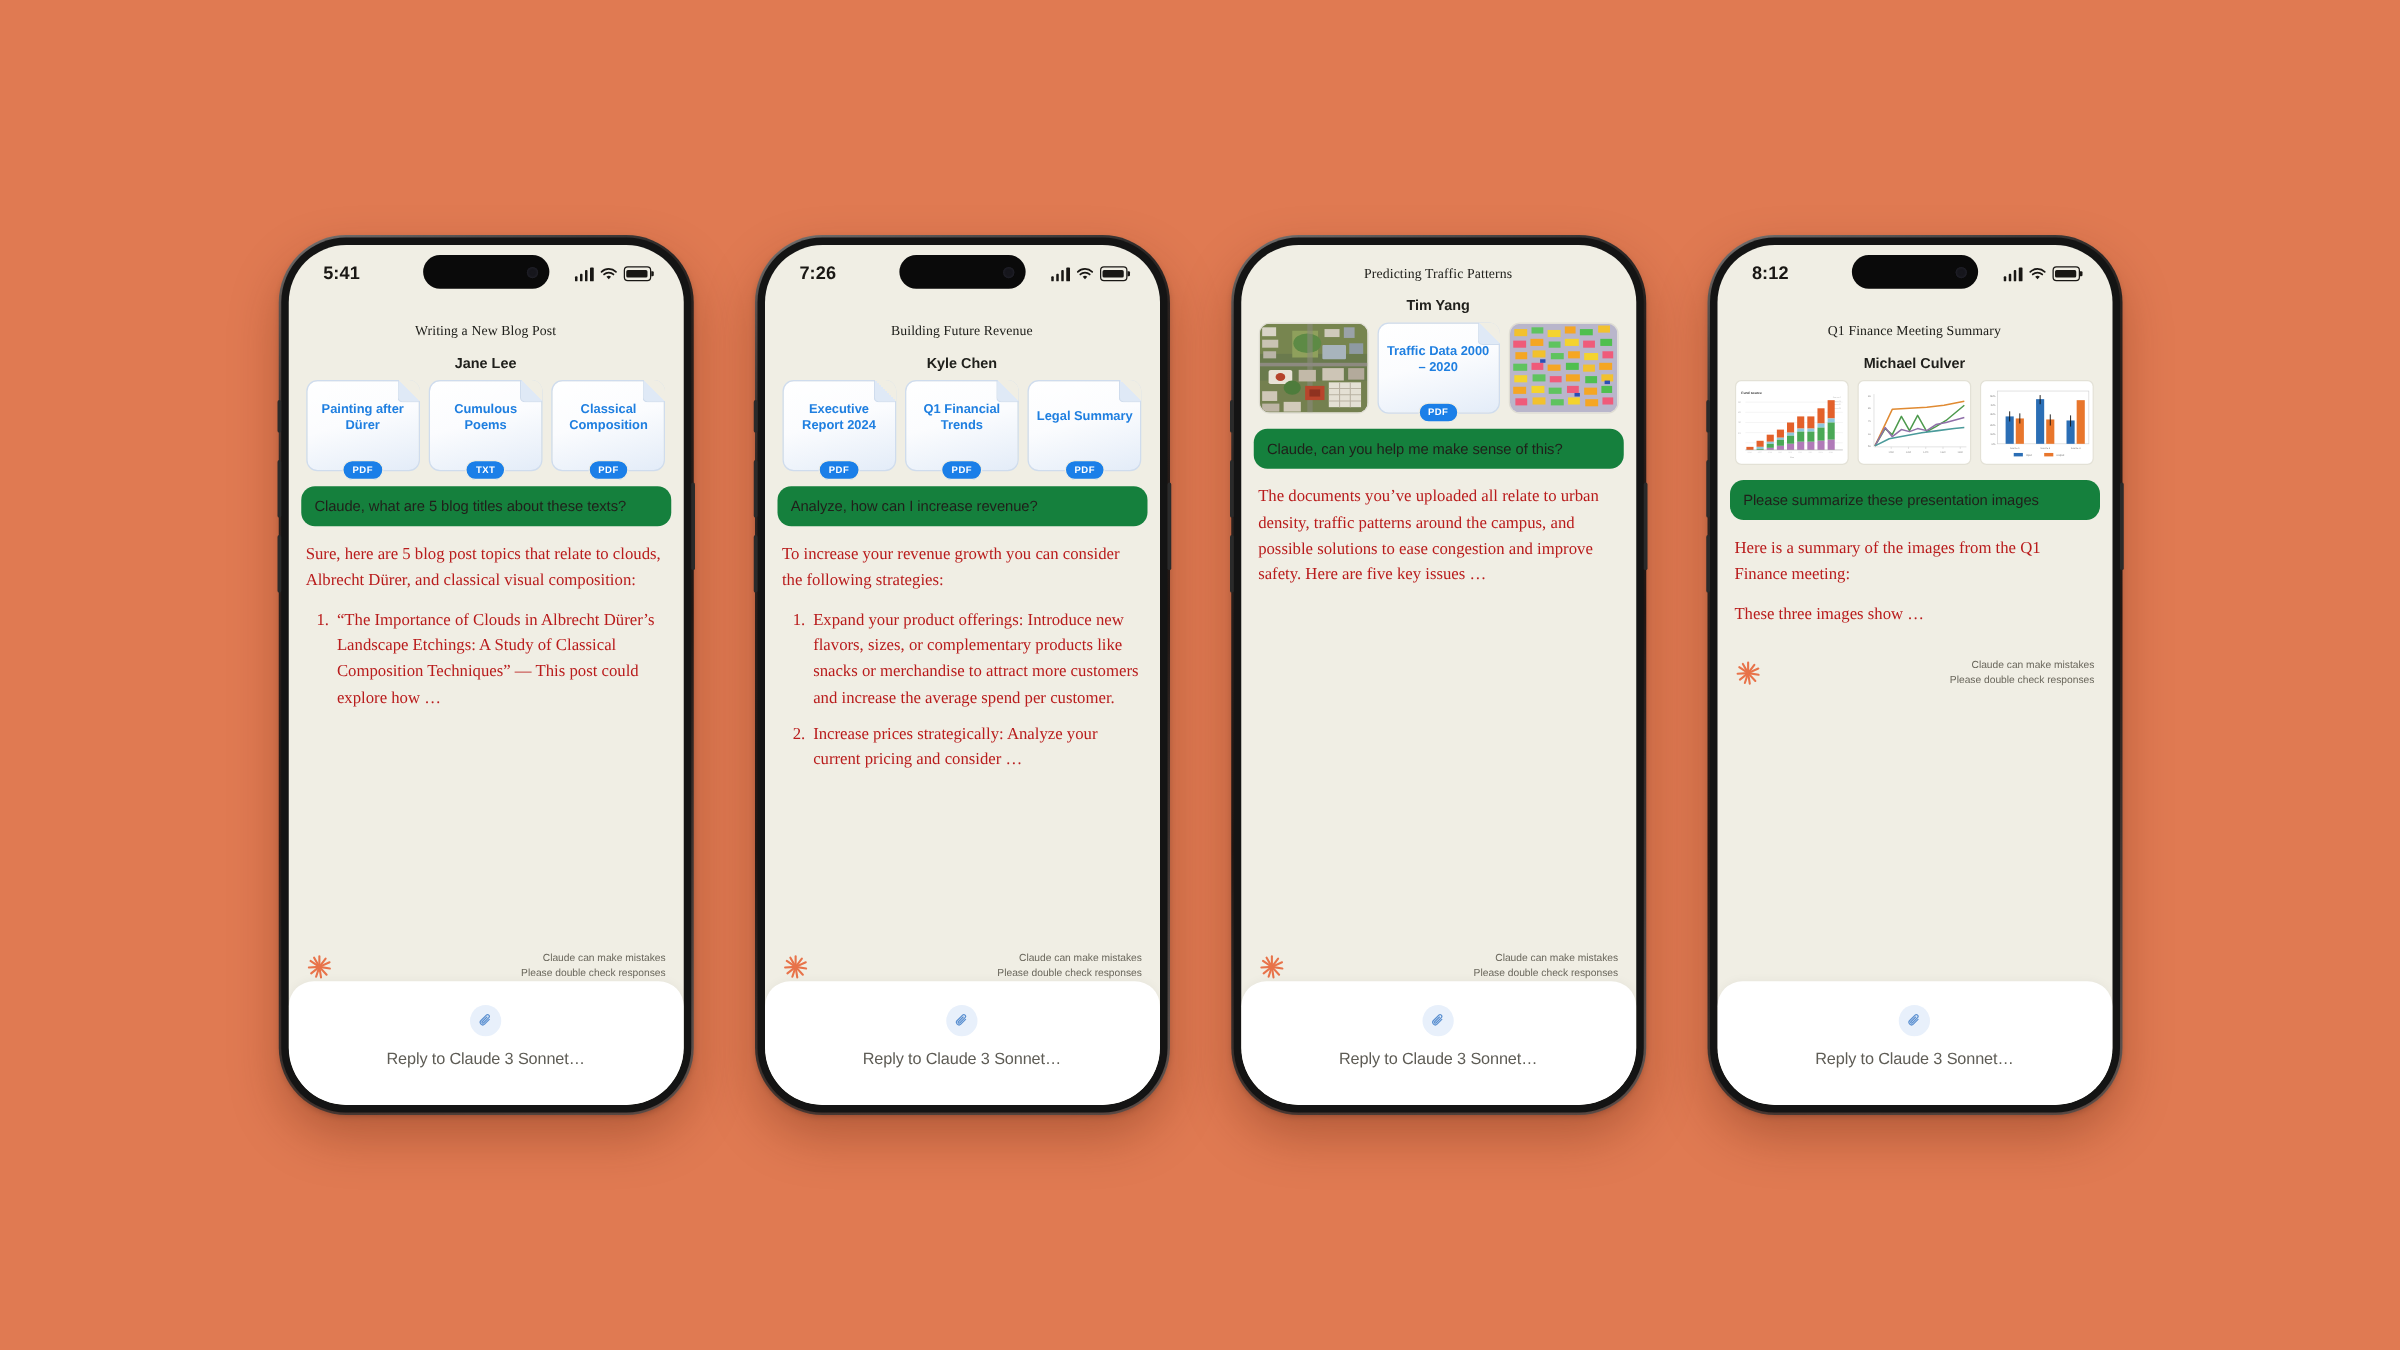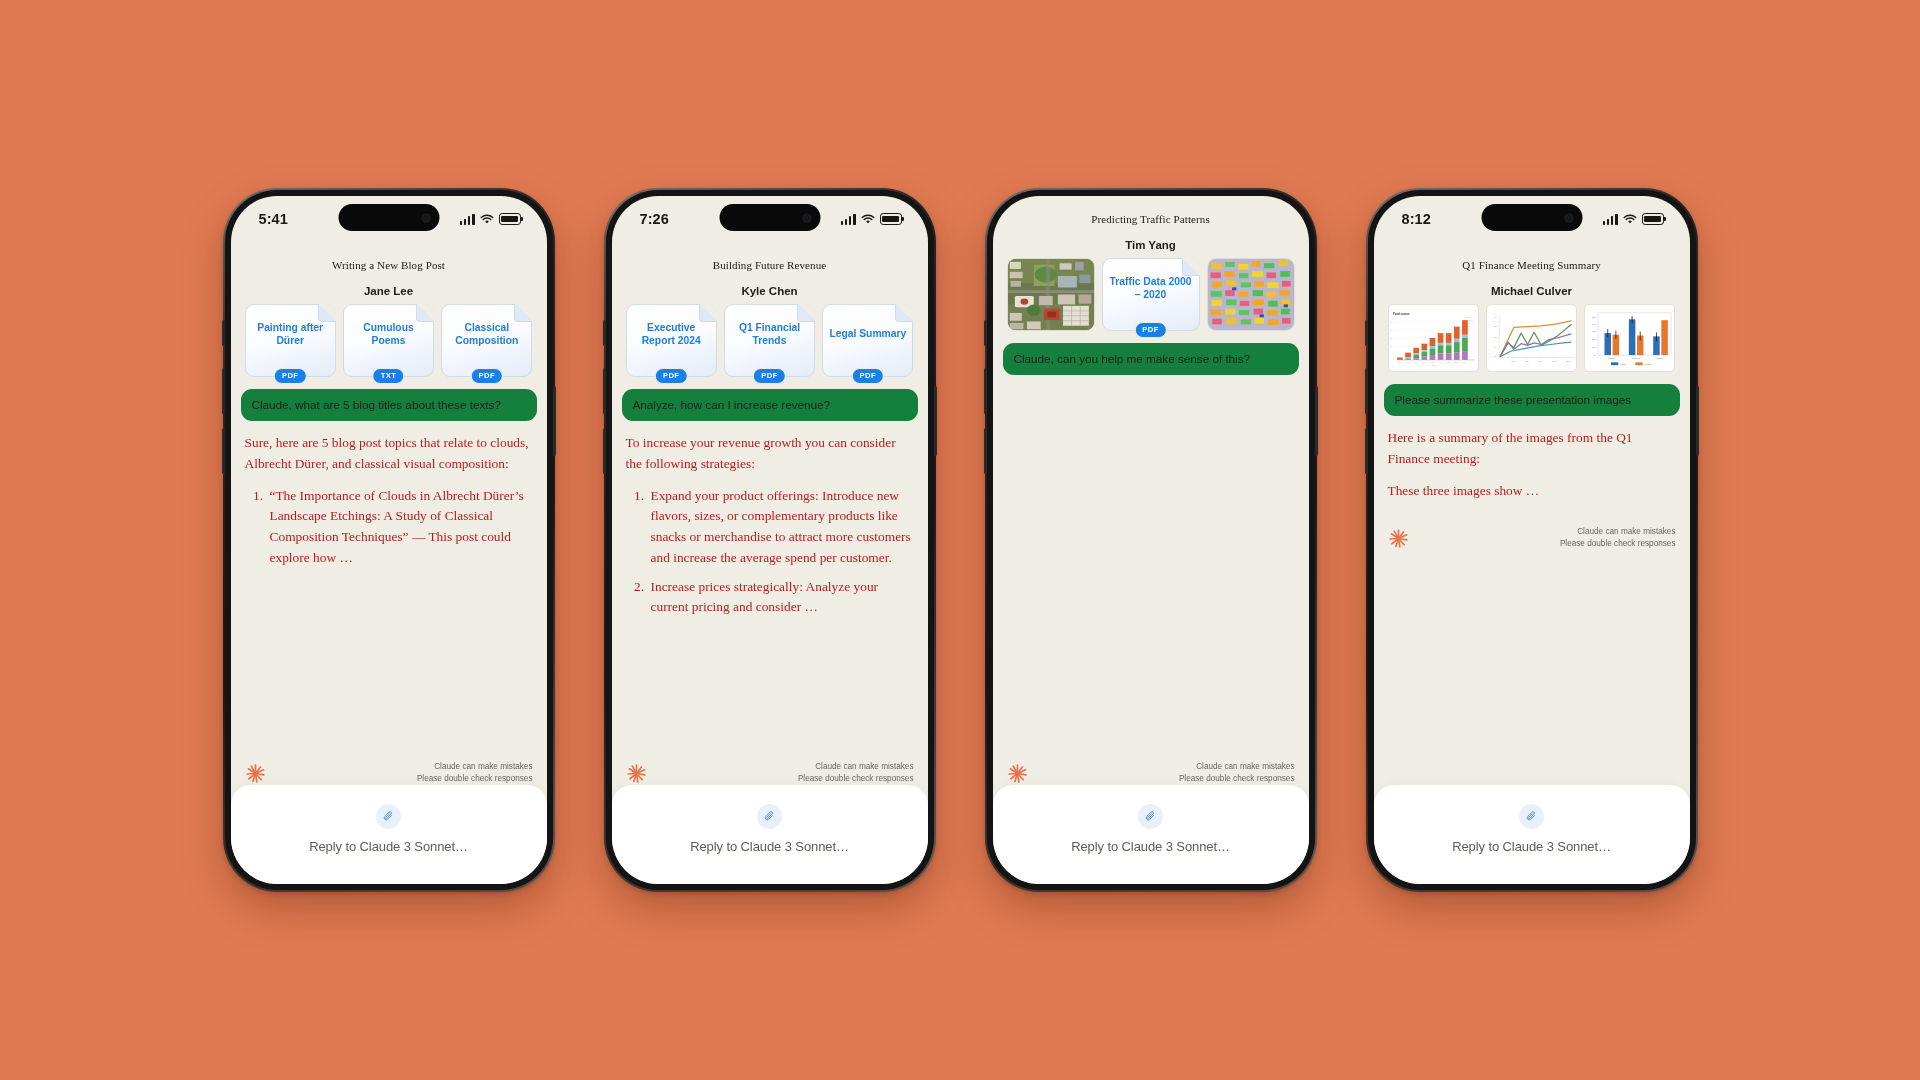--- a/index.html
+++ b/index.html
@@ -462,20 +462,23 @@
               <rect x="28" y="40" width="5" height="4" fill="#2a4fb5"></rect>
               <rect x="60" y="78" width="5" height="4" fill="#2a4fb5"></rect>
               <rect x="88" y="64" width="5" height="4" fill="#2a4fb5"></rect>
             </g>
           </svg>
         </div>
       </div>
 
       <div class="user-bubble">Claude, can you help me make sense of this?</div>
 
+      <div class="assistant">
+        <p>The documents you’ve uploaded all relate to urban density, traffic patterns around the campus, and possible solutions to ease congestion and improve safety. Here are five key issues …</p>
+      </div>
 
       <div class="spacer"></div>
 
       <div class="disclaimer-row">
         <svg class="claude-mark" viewBox="0 0 40 40">
           <g stroke="#e8734a" stroke-width="3.2" stroke-linecap="round">
             <line x1="20" y1="20" x2="20" y2="4"></line>
               <line x1="20" y1="20" x2="29.5" y2="7.5"></line>
             <line x1="20" y1="20" x2="35.5" y2="13"></line>
               <line x1="20" y1="20" x2="36" y2="22.5"></line>

